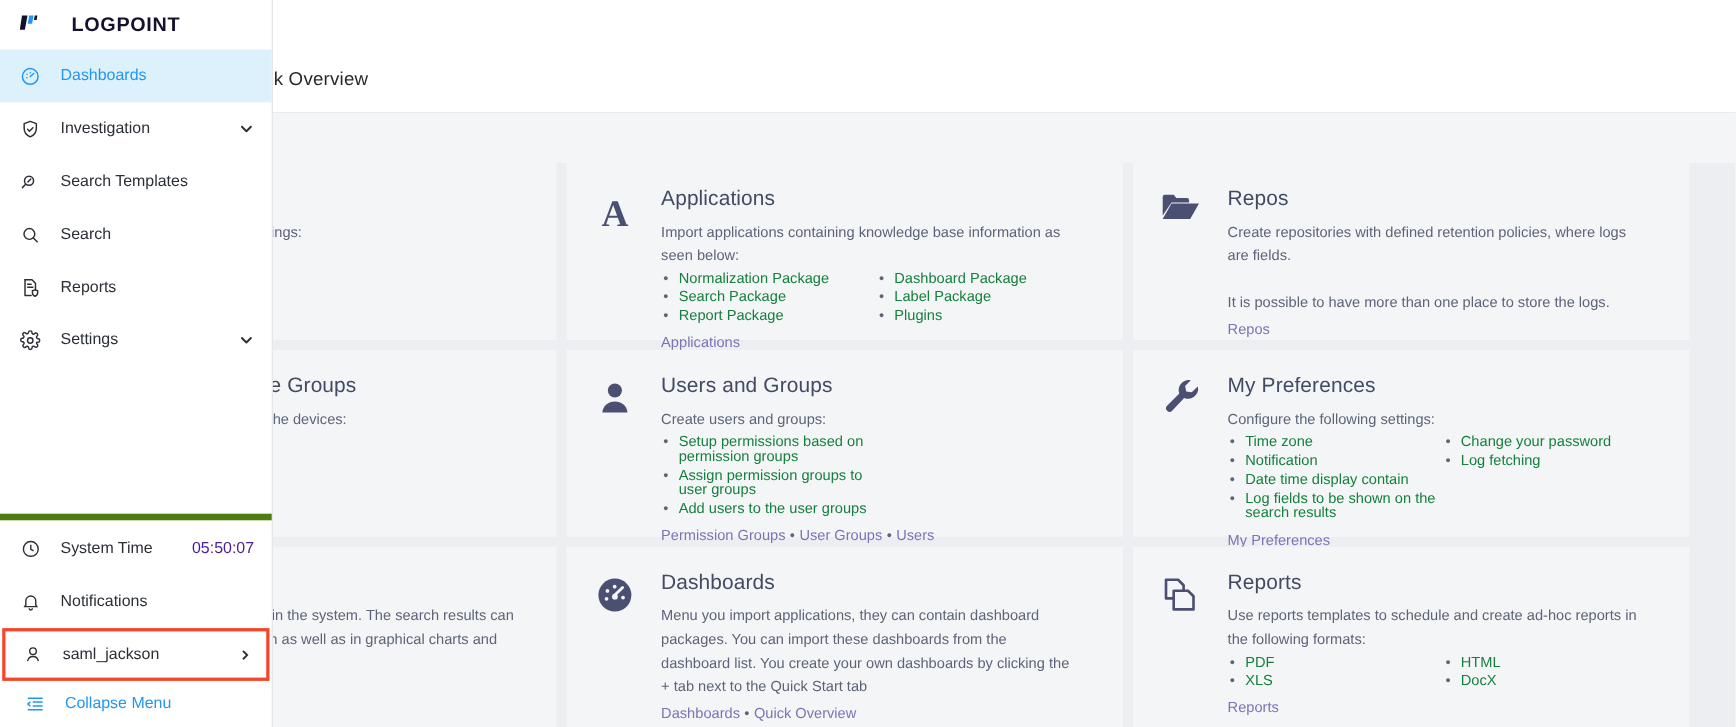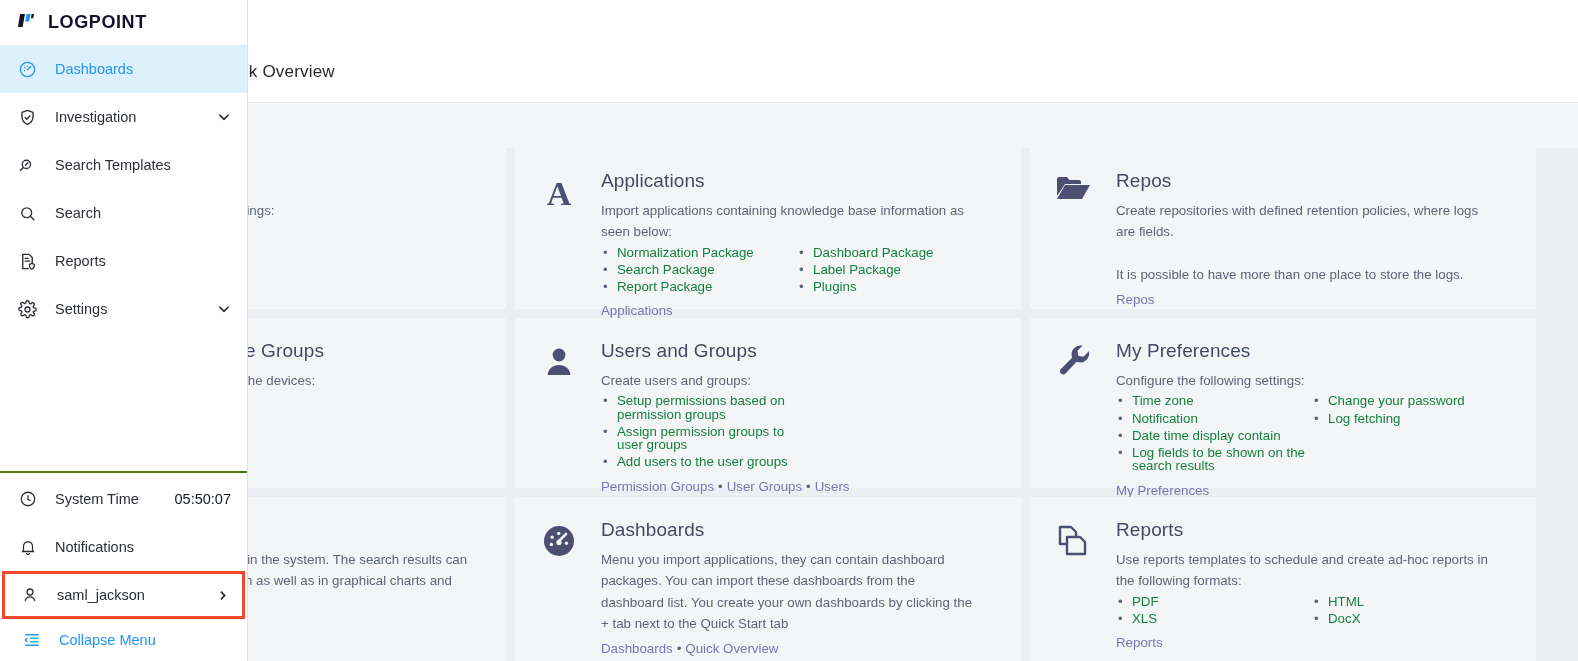--- a/index.html
+++ b/index.html
@@ -81,21 +81,21 @@
   .links .sep { color: #5d6478; padding: 0 4px; }
 
   
   #sidebar {
     position: absolute; left: 0; top: 0; width: 248px; height: 661px;
     background: #ffffff; border-right: 1px solid #dfe2e6;
     z-index: 20;
     display: flex; flex-direction: column;
   }
   .logo-area {
-    height: 45px; display: flex; align-items: center; padding-left: 18px; gap: 8px;
+    height: 45px; display: flex; align-items: center; padding-left: 18px; gap: 25px;
   }
   .logo-mark { display: block; }
   .logo-word {
     font-size: 18px; font-weight: bold; color: #14112e; letter-spacing: .6px;
     font-family: "Liberation Sans", sans-serif;
   }
   .nav-top { padding-top: 0px; }
   .nav-item {
     height: 48px; display: flex; align-items: center;
     padding-left: 18px; padding-right: 16px;
@@ -103,27 +103,27 @@
     position: relative;
   }
   .nav-item .ico { width: 19px; min-width: 19px; display: flex; align-items: center; justify-content: center; color: #2b2f36; }
   .nav-item .lbl { flex: 1; }
   .nav-item .caret { color: #2b2f36; display: flex; align-items: center; }
   .nav-item.active { background: #ddf1fd; color: #2196f3; }
   .nav-item.active .ico, .nav-item.active .lbl { color: #2196f3; }
 
   .sidebar-spacer { flex: 1; }
 
-  .nav-bottom { border-top: 2px solid #4d7c0f; padding-top: 2px; }
+  .nav-bottom { border-top: 6px solid #4d7c0f; padding-top: 2px; }
   .nav-item.user-highlight {
     outline: 3px solid #f4462c; outline-offset: -3px; margin: 0 2px;
   }
   .nav-item.collapse { color: #2196f3; height: 42px; padding-left: 22px; }
   .nav-item.collapse .ico, .nav-item.collapse .lbl { color: #2196f3; }
-  .time-val { color: #0f172a; padding-left: 10px; }
+  .time-val { color: #4c1d95; padding-left: 10px; }
 </style>
 </head>
 <body>
 
 <div id="root">
 
   <div id="main">
 
     <div class="topbar">
       <div class="tabrow">

